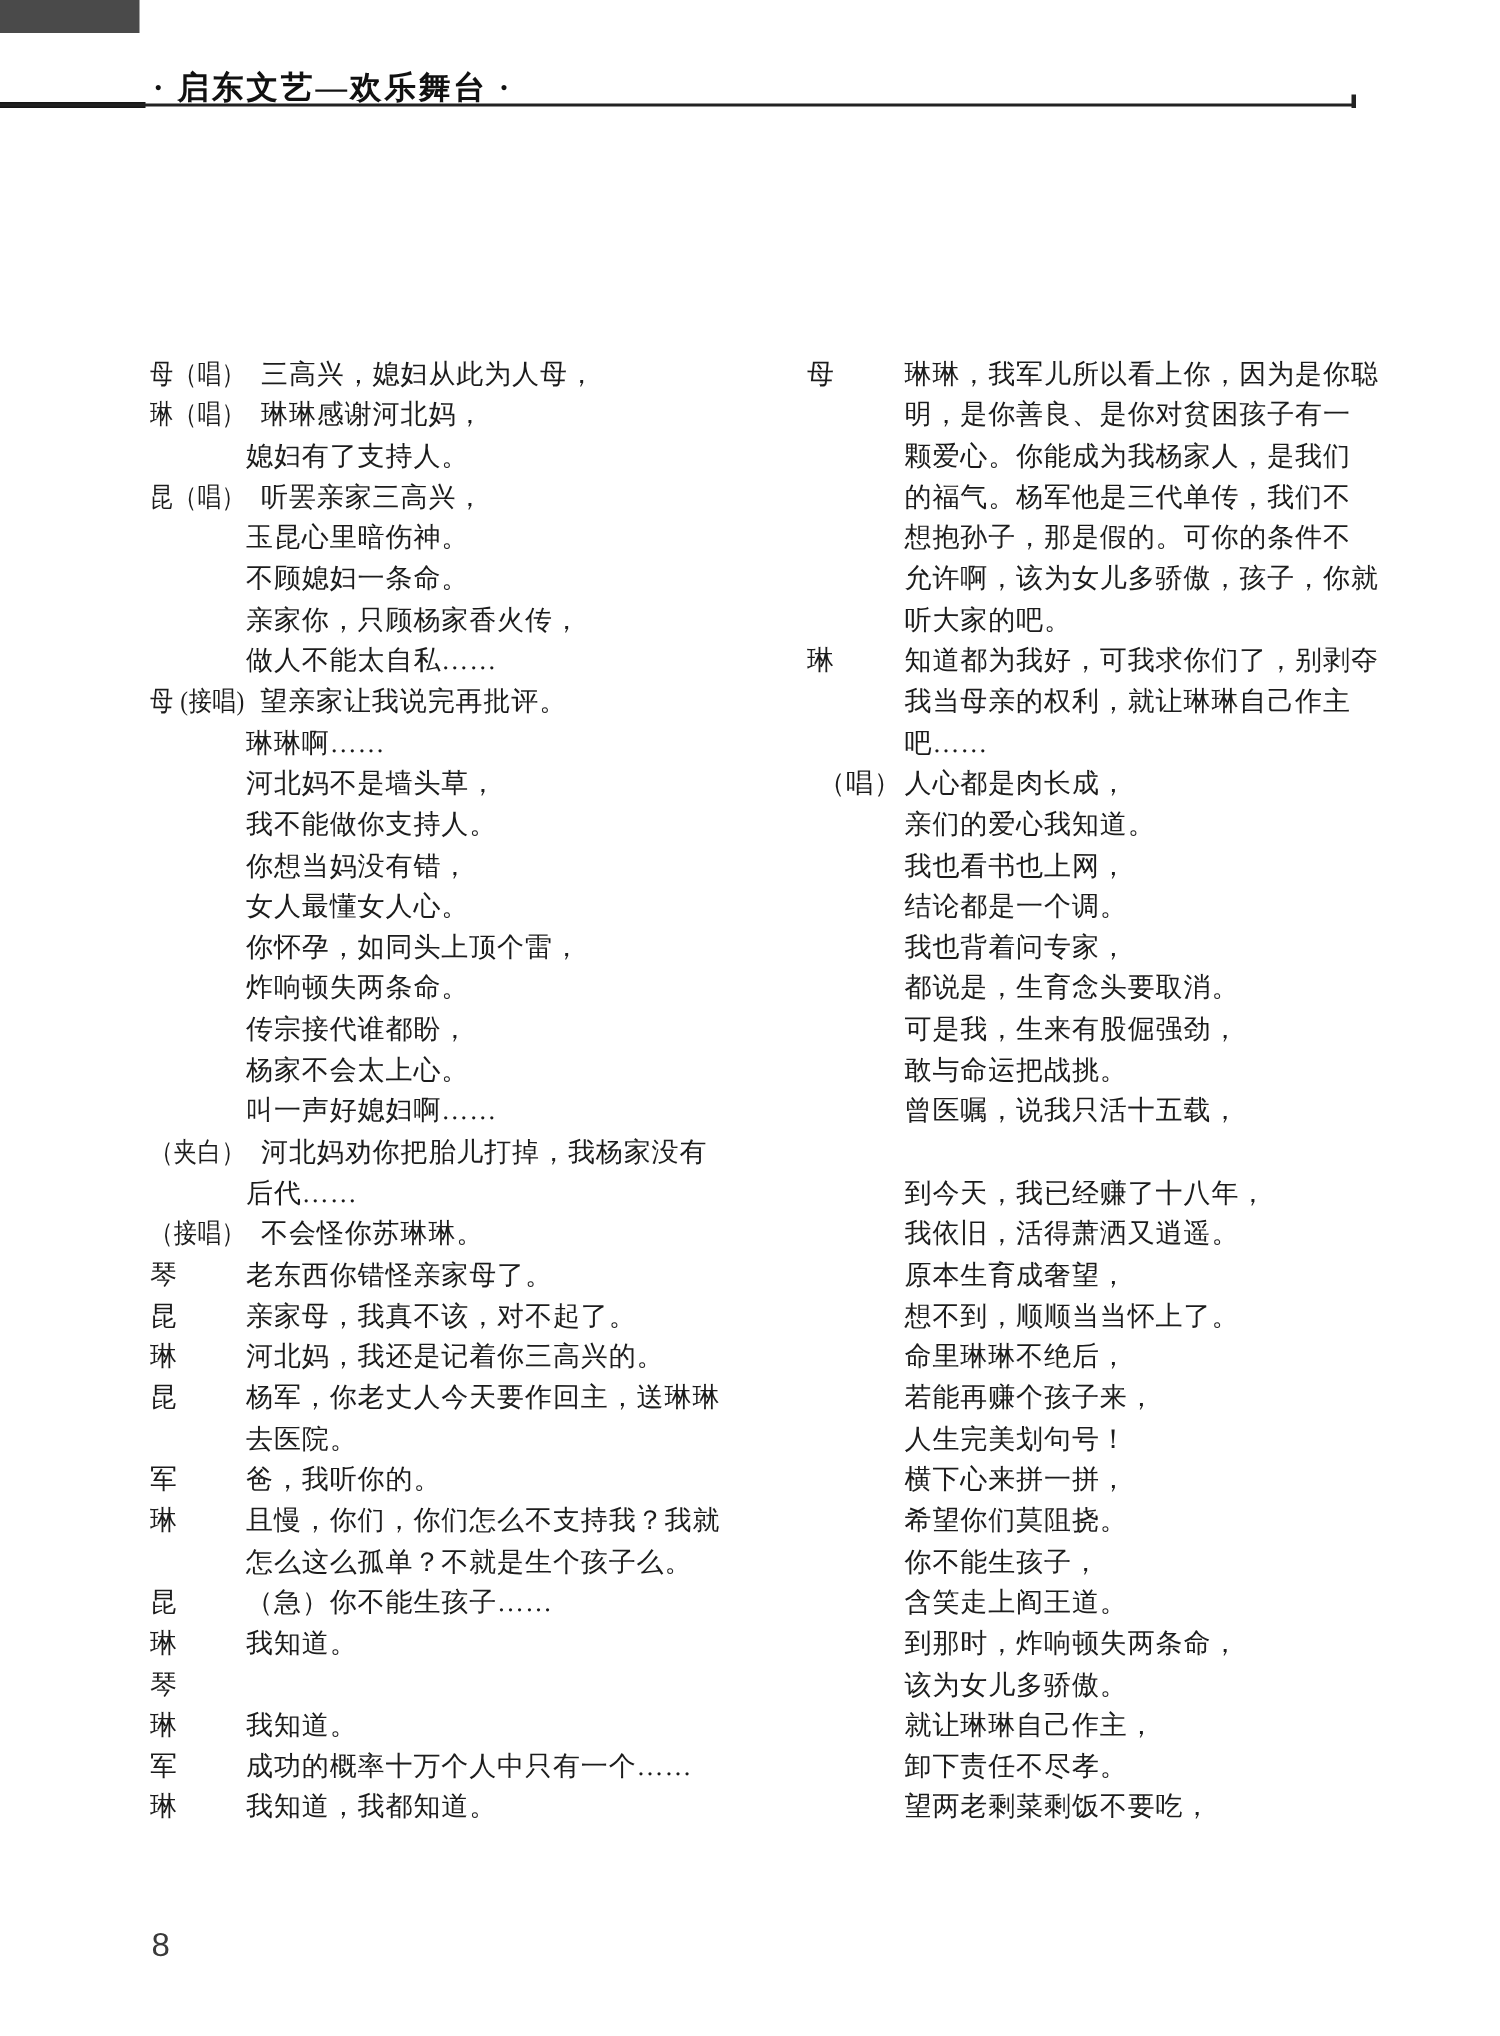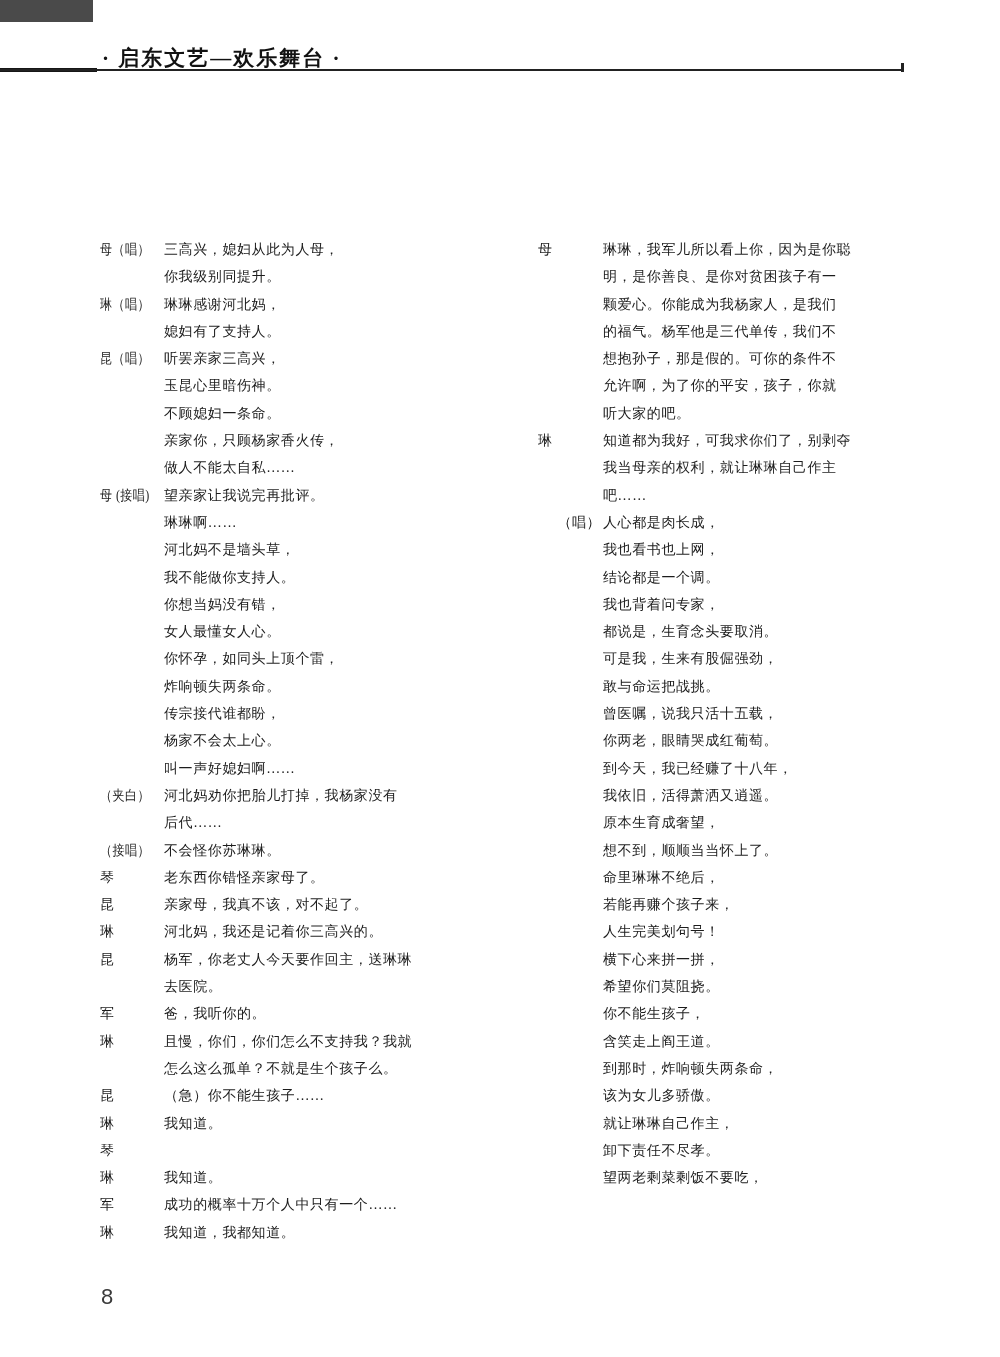--- a/index.html
+++ b/index.html
@@ -27,21 +27,21 @@
     position:absolute;left:901px;top:63px;width:3px;height:9px;background:#222;
   }
   .header-title{
     position:absolute;left:102px;top:44px;
     font-size:21px;font-weight:700;letter-spacing:2px;
     color:#111;white-space:nowrap;font-family:Liberation Serif, serif;
   }
   
   .column{
     position:absolute;top:236px;
-    font-size:14px;line-height:27.3px;
+    font-size:18px;line-height:27.3px;
   }
   .column.left{left:100px;width:392px;}
   .column.right{left:538px;width:392px;}
   .line{display:flex;height:27.3px;}
   .label{
     flex:0 0 64px;white-space:nowrap;overflow:visible;
     letter-spacing:0.5px;
   }
   .column.right .label{flex:0 0 65px;}
   .label.compact{transform:scaleX(0.86);transform-origin:left center;}
@@ -64,24 +64,20 @@
   <div class="header-rule"></div>
   <div class="header-rule-tick"></div>
   <div class="header-title">· 启东文艺—欢乐舞台 ·</div>
 
   <div class="column left">
       <div class="line">
         <span class="label compact">母（唱）</span>
         <span class="text">三高兴，媳妇从此为人母，</span>
       </div>
       <div class="line">
-        <span class="label"></span>
-        <span class="text">你我级别同提升。</span>
-      </div>
-      <div class="line">
         <span class="label compact">琳（唱）</span>
         <span class="text">琳琳感谢河北妈，</span>
       </div>
       <div class="line">
         <span class="label"></span>
         <span class="text">媳妇有了支持人。</span>
       </div>
       <div class="line">
         <span class="label compact">昆（唱）</span>
         <span class="text">听罢亲家三高兴，</span>
@@ -230,21 +226,21 @@
       <div class="line">
         <span class="label"></span>
         <span class="text">的福气。杨军他是三代单传，我们不</span>
       </div>
       <div class="line">
         <span class="label"></span>
         <span class="text">想抱孙子，那是假的。可你的条件不</span>
       </div>
       <div class="line">
         <span class="label"></span>
-        <span class="text">允许啊，为了你的平安，孩子，你就</span>
+        <span class="text">允许啊，该为女儿多骄傲，孩子，你就</span>
       </div>
       <div class="line">
         <span class="label"></span>
         <span class="text">听大家的吧。</span>
       </div>
       <div class="line">
         <span class="label">琳</span>
         <span class="text">知道都为我好，可我求你们了，别剥夺</span>
       </div>
       <div class="line">
@@ -254,20 +250,24 @@
       <div class="line">
         <span class="label"></span>
         <span class="text">吧……</span>
       </div>
       <div class="line">
         <span class="label right">（唱）</span>
         <span class="text">人心都是肉长成，</span>
       </div>
       <div class="line">
         <span class="label"></span>
+        <span class="text">亲们的爱心我知道。</span>
+      </div>
+      <div class="line">
+        <span class="label"></span>
         <span class="text">我也看书也上网，</span>
       </div>
       <div class="line">
         <span class="label"></span>
         <span class="text">结论都是一个调。</span>
       </div>
       <div class="line">
         <span class="label"></span>
         <span class="text">我也背着问专家，</span>
       </div>
@@ -282,21 +282,20 @@
       <div class="line">
         <span class="label"></span>
         <span class="text">敢与命运把战挑。</span>
       </div>
       <div class="line">
         <span class="label"></span>
         <span class="text">曾医嘱，说我只活十五载，</span>
       </div>
       <div class="line">
         <span class="label"></span>
-        <span class="text">你两老，眼睛哭成红葡萄。</span>
       </div>
       <div class="line">
         <span class="label"></span>
         <span class="text">到今天，我已经赚了十八年，</span>
       </div>
       <div class="line">
         <span class="label"></span>
         <span class="text">我依旧，活得萧洒又逍遥。</span>
       </div>
       <div class="line">

